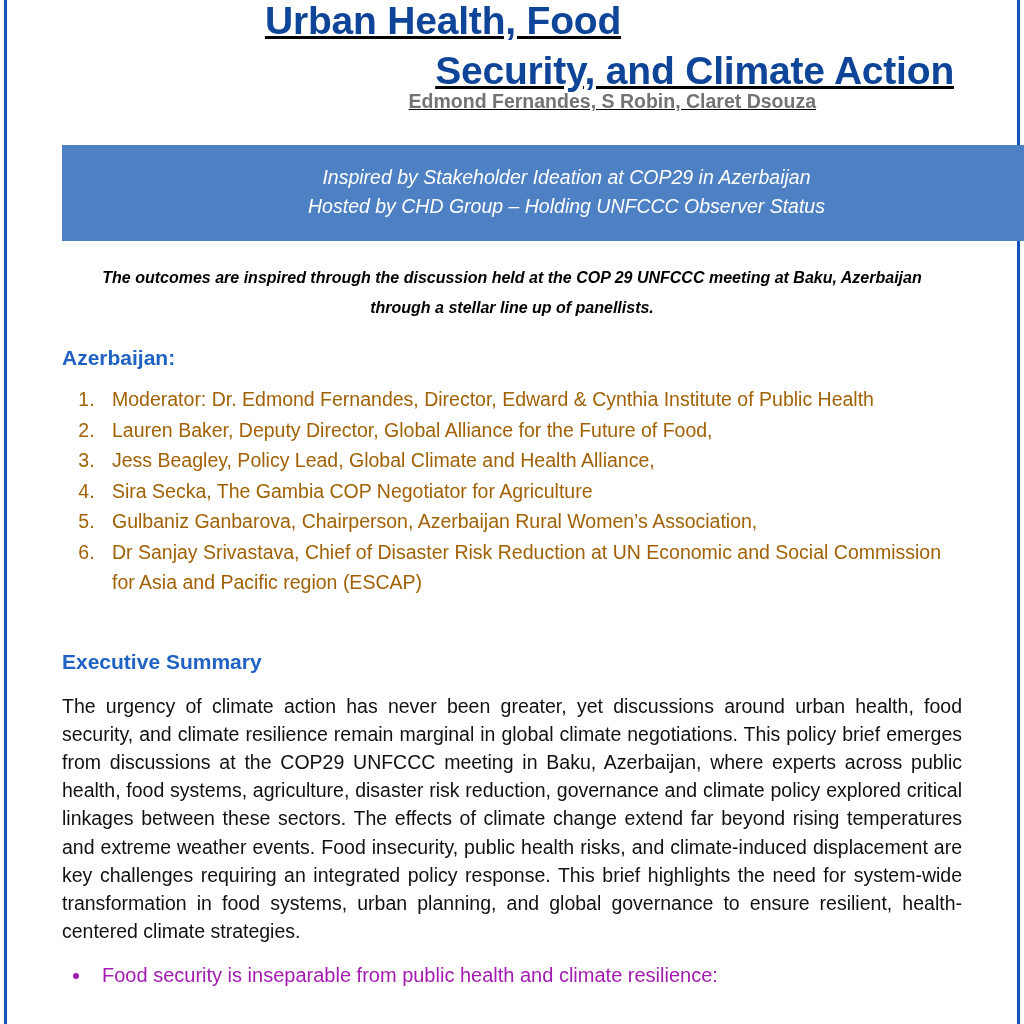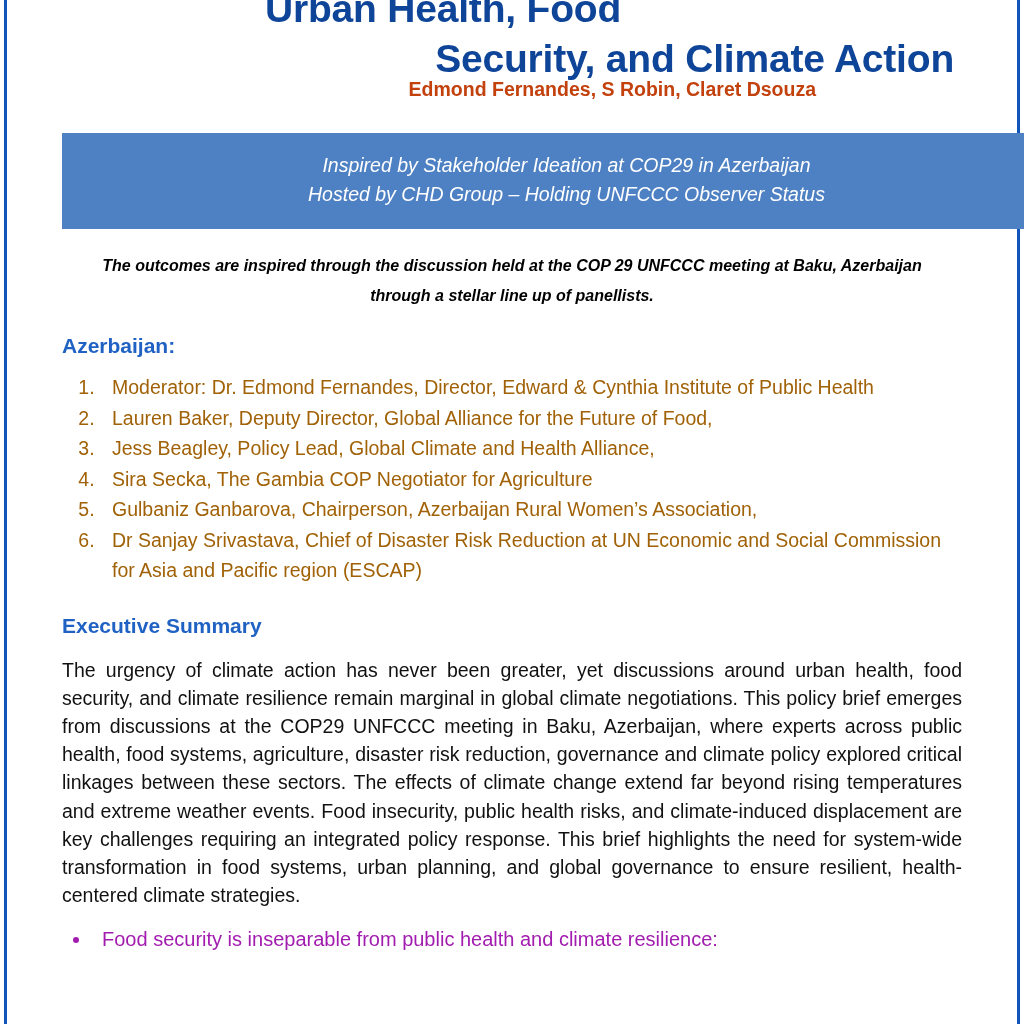--- a/index.html
+++ b/index.html
@@ -35,21 +35,22 @@
   .content {
     position: absolute;
     left: 62px;
     right: 62px;
     top: 0;
   }
 
   
   .title-block {
     text-align: center;
-    padding-top: 4px;
+    padding-top: 16px;
+    text-decoration: underline;
   }
   .doc-title {
     margin: 0;
     color: #0f4599;
     font-size: 39px;
     font-weight: bold;
     line-height: 50px;
     letter-spacing: -0.2px;
     text-align: right;
     padding-right: 8px;
@@ -60,21 +61,21 @@
     display: block;
     text-align: center;
     padding-right: 130px;
   }
   .doc-title .tl-line2 {
     display: block;
     text-align: right;
   }
   .doc-authors {
     margin: 0;
-    color: #c2410c;
+    color: #737373;
     font-size: 19.5px;
     font-weight: bold;
     text-align: right;
     position: relative;
     top: -26px;
     padding-right: 146px;
   }
 
   
   .banner {
@@ -107,21 +108,21 @@
   }
 
   
   .section-heading {
     color: #1f62c4;
     font-size: 21px;
     font-weight: bold;
     margin: 0;
   }
   .heading-panellists { margin-top: 23px; }
-  .heading-exec       { margin-top: 28px; }
+  .heading-exec       { margin-top: 52px; }
   .heading-key        { margin-top: 40px; }
 
   
   ol.panellists {
     margin: 14px 0 0 0;
     padding-left: 38px;
     list-style-position: outside;
   }
   ol.panellists li {
     font-size: 19.5px;

